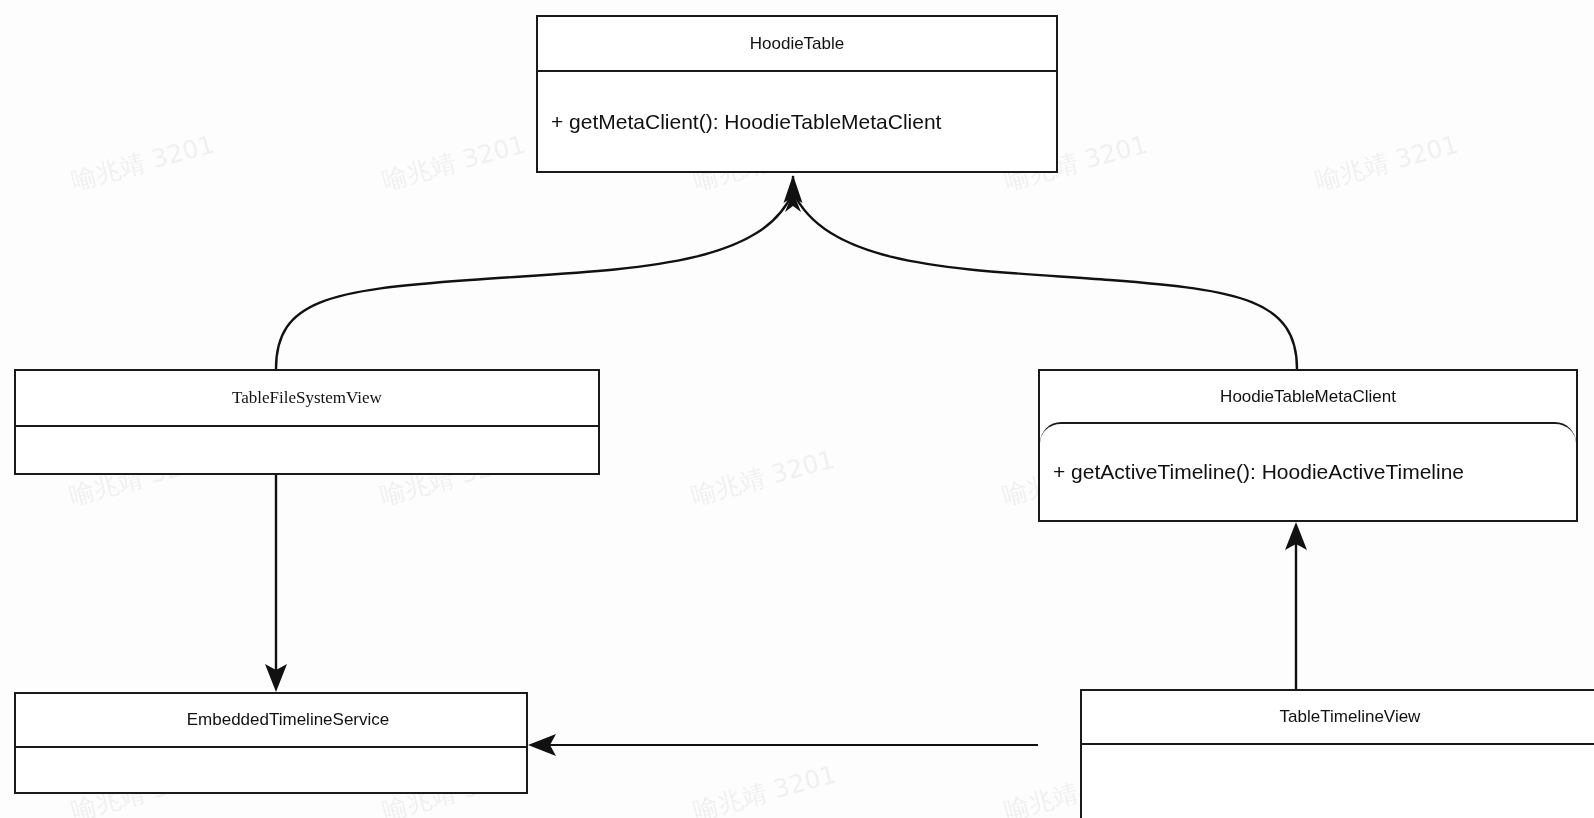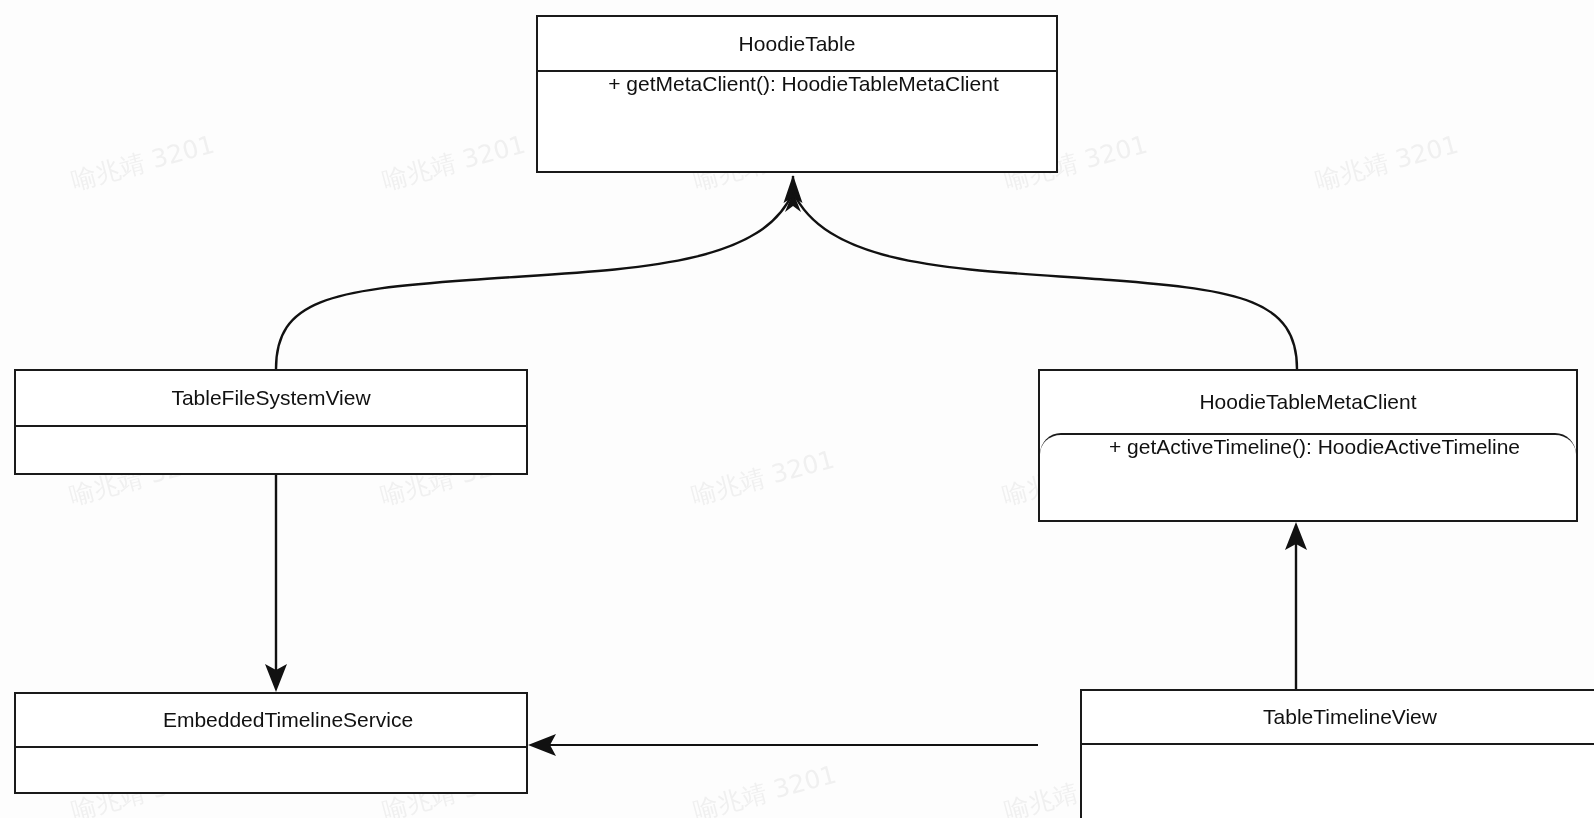--- a/index.html
+++ b/index.html
@@ -47,34 +47,33 @@
     position: absolute;
     box-sizing: border-box;
     border: 2px solid #1a1a1a;
     background: #ffffff;
     z-index: 2;
   }
   .uml-name {
     box-sizing: border-box;
     width: 100%;
     text-align: center;
-    font-size: 21px;
+    font-size: 17px;
     color: #111111;
     display: flex;
     align-items: center;
     justify-content: center;
   }
   .uml-members {
     box-sizing: border-box;
     width: 100%;
     border-top: 2px solid #1a1a1a;
     display: flex;
-    flex-direction: row;
+    flex-direction: column;
     justify-content: space-around;
-    text-align: right;
   }
   .uml-member {
     font-size: 21px;
     color: #111111;
     padding-left: 13px;
     white-space: nowrap;
   }
   .uml-members.empty {
     min-height: 10px;
   }
@@ -136,26 +135,26 @@
     </g>
   </svg>
 
   <div id="class-layer">
       <div class="uml-class" style="left: 536px; top: 15px; width: 522px; height: 158px; background: rgb(255, 255, 255);">
         <div class="uml-name" style="height: 53px;">HoodieTable</div>
         <div class="uml-members" style="height: 101px;">
           <div class="uml-member">+ getMetaClient(): HoodieTableMetaClient</div>
         </div>
       </div>
-      <div class="uml-class" style="left: 14px; top: 369px; width: 514px; height: 106px; background: rgb(255, 255, 255);">
+      <div class="uml-class" style="left: 14px; top: 369px; width: 586px; height: 106px; background: rgb(255, 255, 255); font-family: Liberation Serif, serif;">
         <div class="uml-name" style="height: 54px;">TableFileSystemView</div>
         <div class="uml-members empty" style="height: 48px;"></div>
       </div>
       <div class="uml-class" style="left: 1038px; top: 369px; width: 540px; height: 153px; background: rgb(255, 255, 255);">
-        <div class="uml-name" style="height: 62px;">HoodieTableMetaClient</div>
+        <div class="uml-name" style="height: 51px;">HoodieTableMetaClient</div>
         <div class="uml-members" style="height: 98px; border-radius: 21px;">
           <div class="uml-member">+ getActiveTimeline(): HoodieActiveTimeline</div>
         </div>
       </div>
       <div class="uml-class" style="left: 14px; top: 692px; width: 514px; height: 102px; background: rgb(255, 255, 255);">
         <div class="uml-name" style="height: 52px; margin-left: 17px;">EmbeddedTimelineService</div>
         <div class="uml-members empty" style="height: 46px;"></div>
       </div>
       <div class="uml-class" style="left: 1080px; top: 689px; width: 540px; height: 134px; background: rgb(255, 255, 255);">
         <div class="uml-name" style="height: 52px;">TableTimelineView</div>

